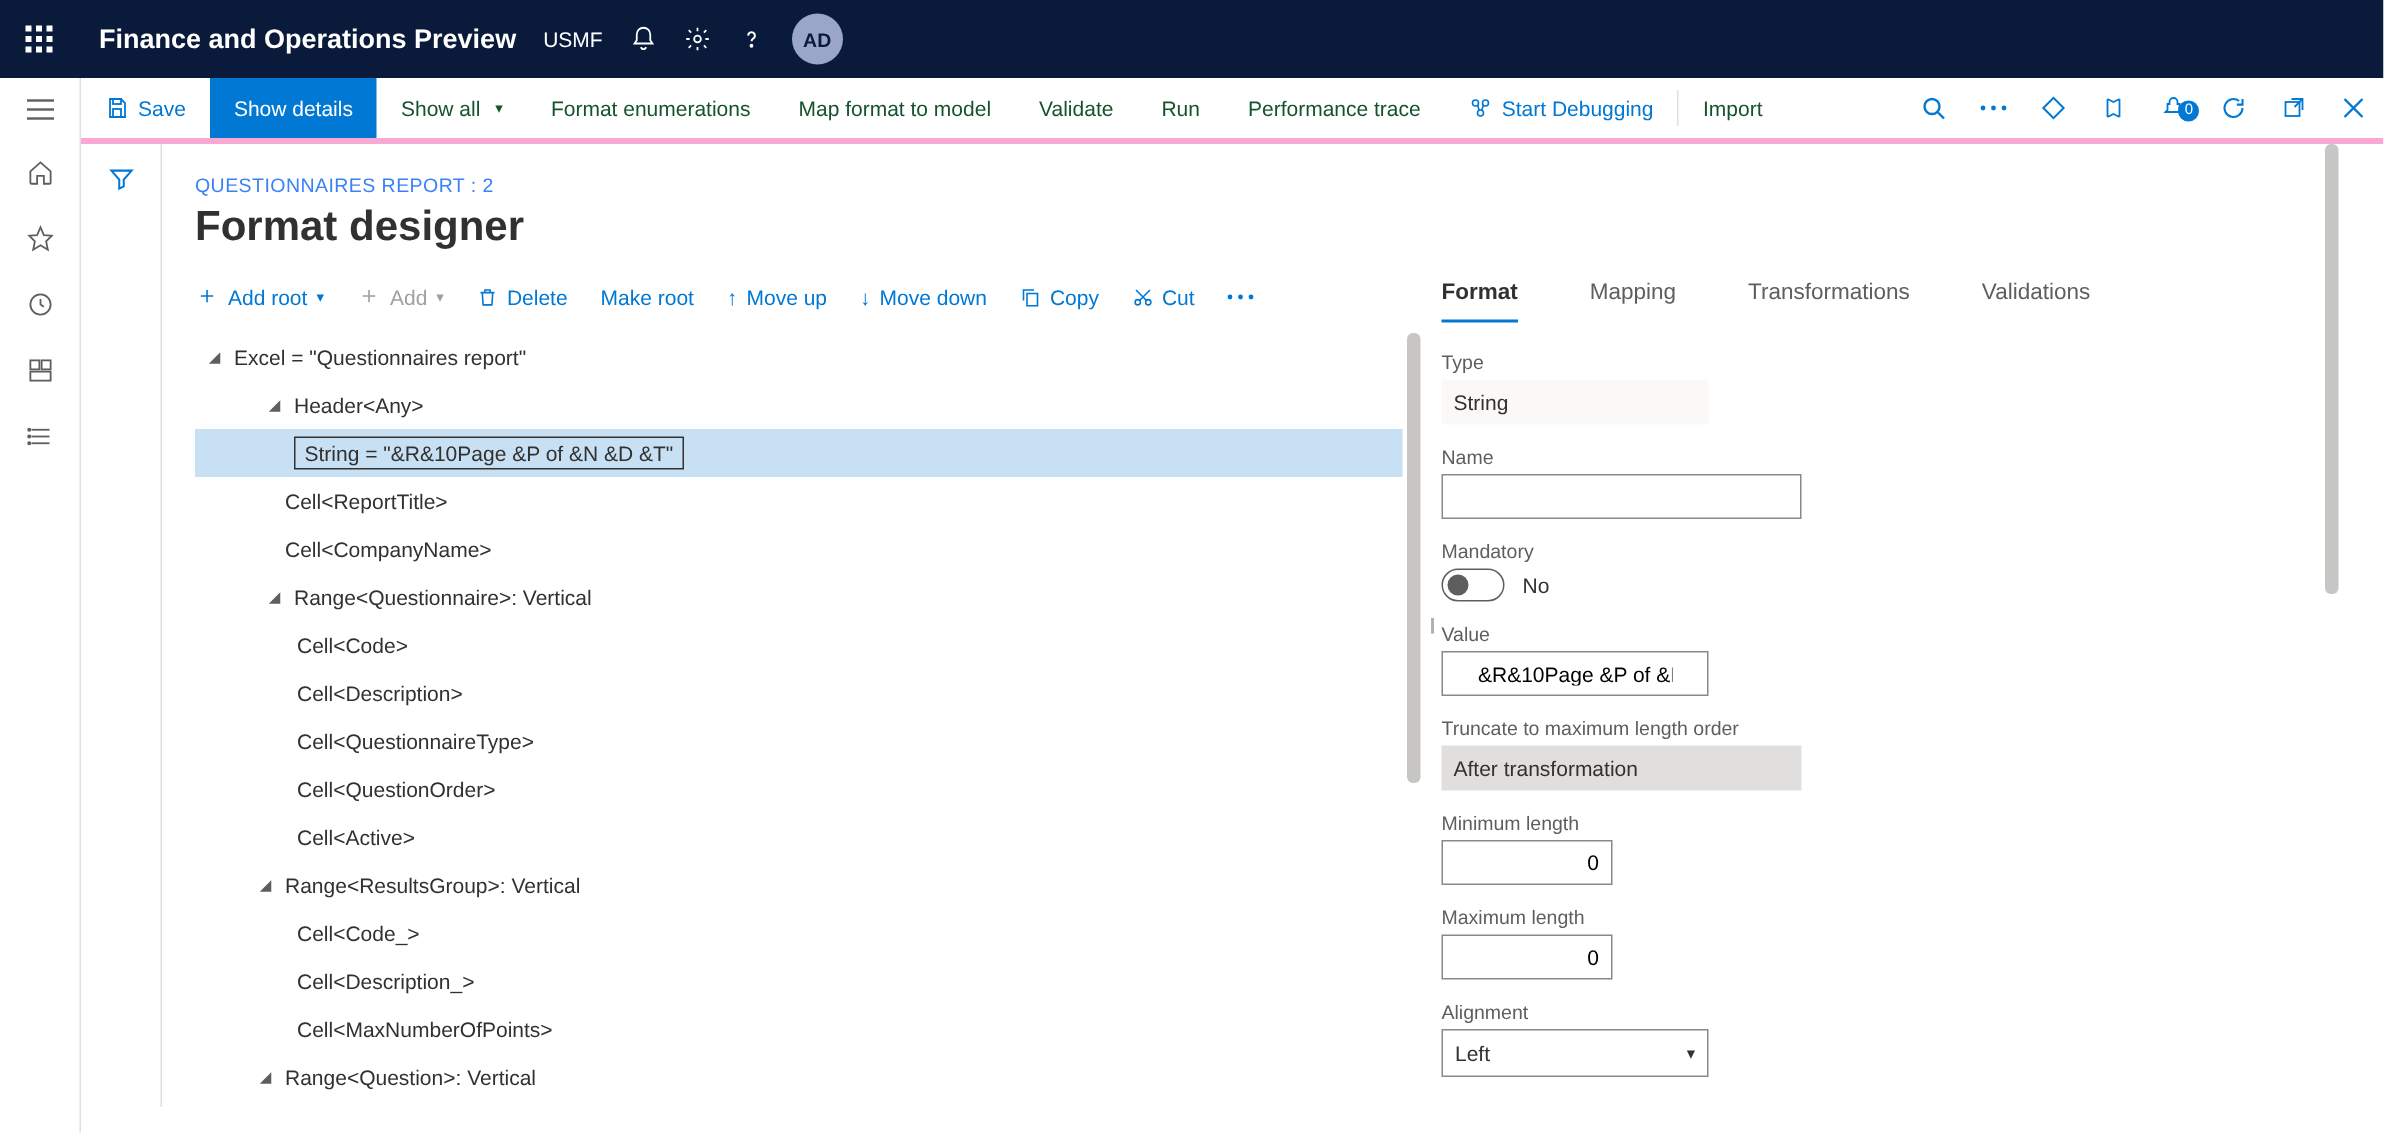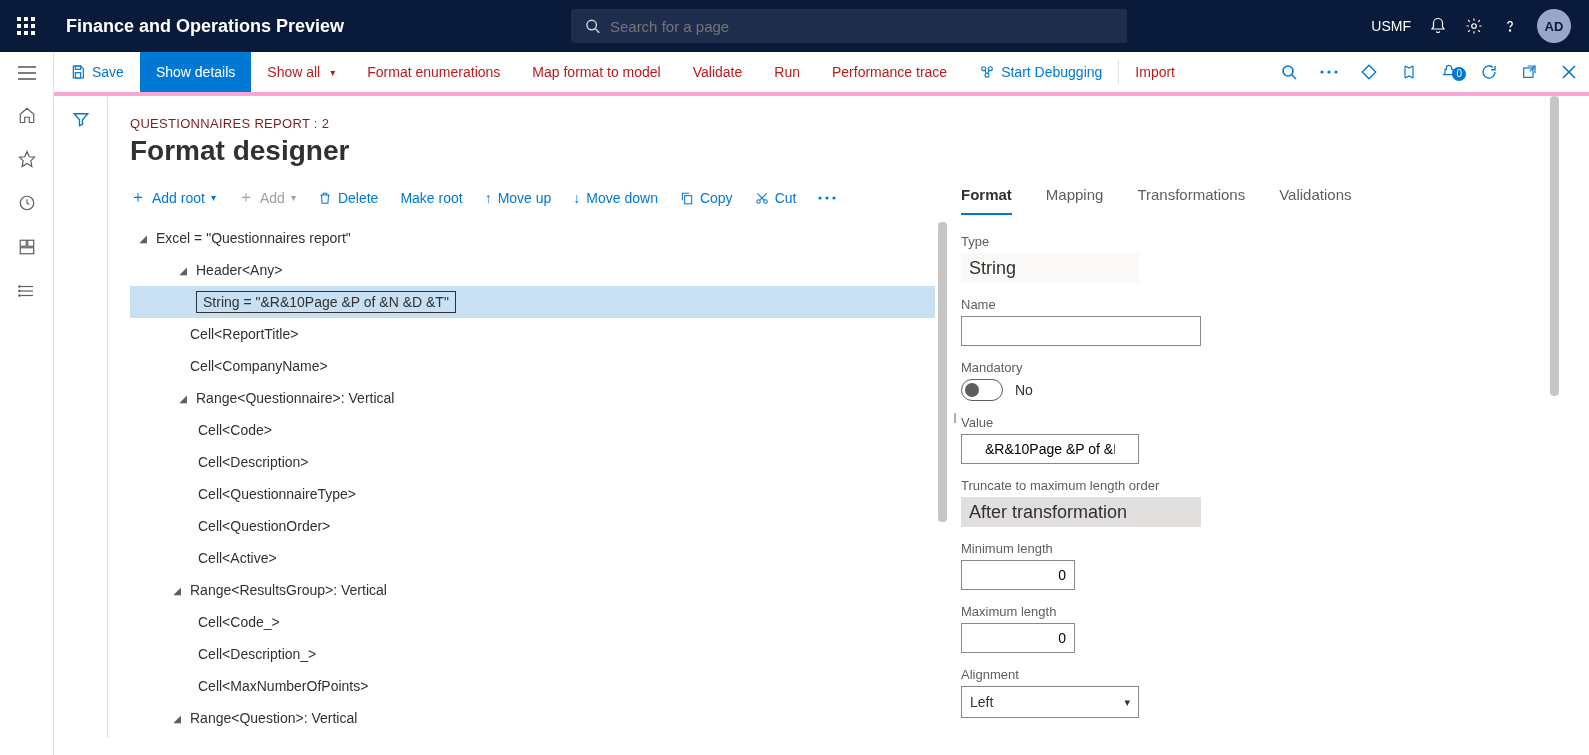--- a/index.html
+++ b/index.html
@@ -13,40 +13,40 @@
 .app-title { font-size: 18px; font-weight:600; margin-left: 14px; }
 .search-wrap { flex:1; display:flex; justify-content:center; }
 .search-box { width: 556px; height: 34px; background:#1f2d4d; border-radius:3px; display:flex; align-items:center; padding:0 14px; color:#cfd3dc; }
 .search-box input { background:transparent; border:none; outline:none; color:#cfd3dc; font-size:15px; margin-left:10px; width:100%; }
 .top-right { display:flex; align-items:center; gap:18px; padding:0 18px;text-align:center; }
 .top-icon { color:#fff; }
 .avatar { width:34px; height:34px; border-radius:50%; background:#9aa6c9; display:flex; align-items:center; justify-content:center; font-size:13px; font-weight:600; color:#0a1a3a; }
 
 
 .actionbar { height: 44px; border-bottom:4px solid #f9a8d4; display:flex; align-items:stretch; padding-left:54px; }
-.action { display:flex; align-items:center; padding:0 16px; color:#b91c1c; cursor:pointer; font-size:14px; gap:6px; }
+.action { display:flex; align-items:center; padding:0 16px; color:#14532d; cursor:pointer; font-size:14px; gap:6px; }
 .action.link { color:#0078d4; }
 .action.primary { background:#0078d4; color:#fff; }
 .action .chev { font-size:10px; margin-left:4px; }
 .action-sep { width:1px; background:#e1dfdd; margin:8px 0; }
 .action-right { margin-left:auto; display:flex; align-items:center; }
 .icon-btn { width:40px; display:flex; align-items:center; justify-content:center; color:#0078d4; cursor:pointer; position:relative;}
 .badge { position:absolute; top:4px; right:3px; background:#0078d4; color:#fff; border-radius:8px; font-size:10px; padding:0 4px; line-height:14px; }
 .rail { width:54px; border-right:1px solid #e1dfdd; display:flex; flex-direction:column; align-items:center; padding-top:14px; gap:26px; position:absolute; left:0; top:52px; bottom:0; background:#fff; }
 .rail-item { color:#605e5c; cursor:pointer; }
 
 
 .filter-strip { width:54px; border-right:1px solid #e1dfdd; display:flex; justify-content:center; padding-top:14px; }
 .filter-strip svg { color:#0078d4; }
 .content { flex:1; display:flex; margin-left:54px; }
 
 
 .main { flex:1; display:flex; }
 .left-pane { flex:1; padding: 20px 0 0 22px; position:relative; }
-.breadcrumb { color:#7f1d1d; font-size:13px; letter-spacing:0.3px; }
+.breadcrumb { color:#3b82f6; font-size:13px; letter-spacing:0.3px; }
 .page-title { font-size:28px; font-weight:600; margin-top:4px; }
 
 .tree-toolbar { display:flex; align-items:center; gap:22px; margin-top:20px; padding-bottom:8px; }
 .tbtn { display:flex; align-items:center; gap:6px; color:#0078d4; font-size:14px; cursor:pointer; }
 .tbtn.disabled { color:#a19f9d; }
 .tbtn .chev { font-size:10px; }
 
 .tree { margin-top:6px; font-size:14px; padding-right:12px; position:relative;}
 .tree-scroll { position:absolute; right:0; top:0; width:9px; height:300px; background:#c8c6c4; border-radius:4px; }
 .node { display:flex; align-items:center; height:32px; padding-left:0; }
@@ -57,27 +57,27 @@
 .indent-2 { padding-left: 46px; }
 .indent-3 { padding-left: 60px; }
 .indent-4 { padding-left: 68px; }
 .selected-row { background:#c7e0f4; }
 .selected-box { border:1px solid #323130; padding:2px 6px; display:inline-block; background:#c7e0f4;}
 
 
 .splitter { width:14px; display:flex; align-items:center; justify-content:center; color:#a19f9d; font-size:11px; letter-spacing:-2px;}
 .right-pane { width: 628px; padding: 0 40px 20px 0; position:relative;}
 .r-scroll { position:absolute; right:30px; top:0; width:9px; height:300px; background:#c8c6c4; border-radius:4px; }
-.tabs { display:flex; gap:34px; border-bottom:1px solid transparent; padding-top:0; margin-top:0;}
+.tabs { display:flex; gap:48px; border-bottom:1px solid transparent; padding-top:0; margin-top:0;}
 .tab { padding: 12px 0 10px 0; color:#605e5c; cursor:pointer; font-size:15px;}
 .tab.active { color:#323130; font-weight:600; border-bottom:2px solid #0078d4; }
 
 .form { margin-top:18px; display:flex; flex-direction:column; gap:14px; max-width:260px;}
 .field-label { font-size:13px; color:#605e5c; margin-bottom:4px; }
-.ro-val { background:#faf9f8; border:none; height:30px; padding:0 8px; font-size:18px; width:178px; display:flex; align-items:center;}
+.ro-val { background:#faf9f8; border:none; height:30px; padding:0 8px; font-size:14px; width:178px; display:flex; align-items:center;}
 .ro-val.wide { width:240px; background:#e1dfdd;}
 .txt-input { border:1px solid #8a8886; height:30px; padding:0 23px; font-size:14px; width:240px; }
 .num-input { border:1px solid #8a8886; height:30px; padding:0 8px; font-size:14px; width:114px; text-align:right;}
 .select { border:1px solid #8a8886; height:32px; padding:0 8px; font-size:14px; width:178px; display:flex; align-items:center; justify-content:space-between;}
 .toggle-row { display:flex; align-items:center; gap:12px; }
 .toggle { width:42px; height:22px; border:1px solid #605e5c; border-radius:11px; position:relative; }
 .toggle .knob { width:14px; height:14px; border-radius:50%; background:#605e5c; position:absolute; left:3px; top:3px; }
 
 .right-top-offset { height: 78px; }
 svg { display:block; }
@@ -93,29 +93,20 @@
         <span></span>
         <span></span>
         <span></span>
         <span></span>
         <span></span>
         <span></span>
         <span></span>
       </div>
   </div>
   <div class="app-title">Finance and Operations Preview</div>
-  <div class="search-wrap">
-    <div class="search-box">
-      <svg width="16" height="16" viewBox="0 0 16 16" fill="none" stroke="currentColor" stroke-width="1.5">
-          <circle cx="7" cy="7" r="5"></circle>
-          <line x1="11" y1="11" x2="15" y2="15"></line>
-        </svg>
-      <input placeholder="Search for a page" style="">
-    </div>
-  </div>
   <div class="top-right">
     <span>USMF</span>
     <span class="top-icon">
       <svg width="18" height="18" viewBox="0 0 24 24" fill="none" stroke="currentColor" stroke-width="1.6">
           <path d="M6 8a6 6 0 0 1 12 0v5l2 3H4l2-3V8z"></path>
           <path d="M10 19a2 2 0 0 0 4 0"></path>
         </svg>
     </span>
     <span class="top-icon">
       <svg width="18" height="18" viewBox="0 0 24 24" fill="none" stroke="currentColor" stroke-width="1.6">

